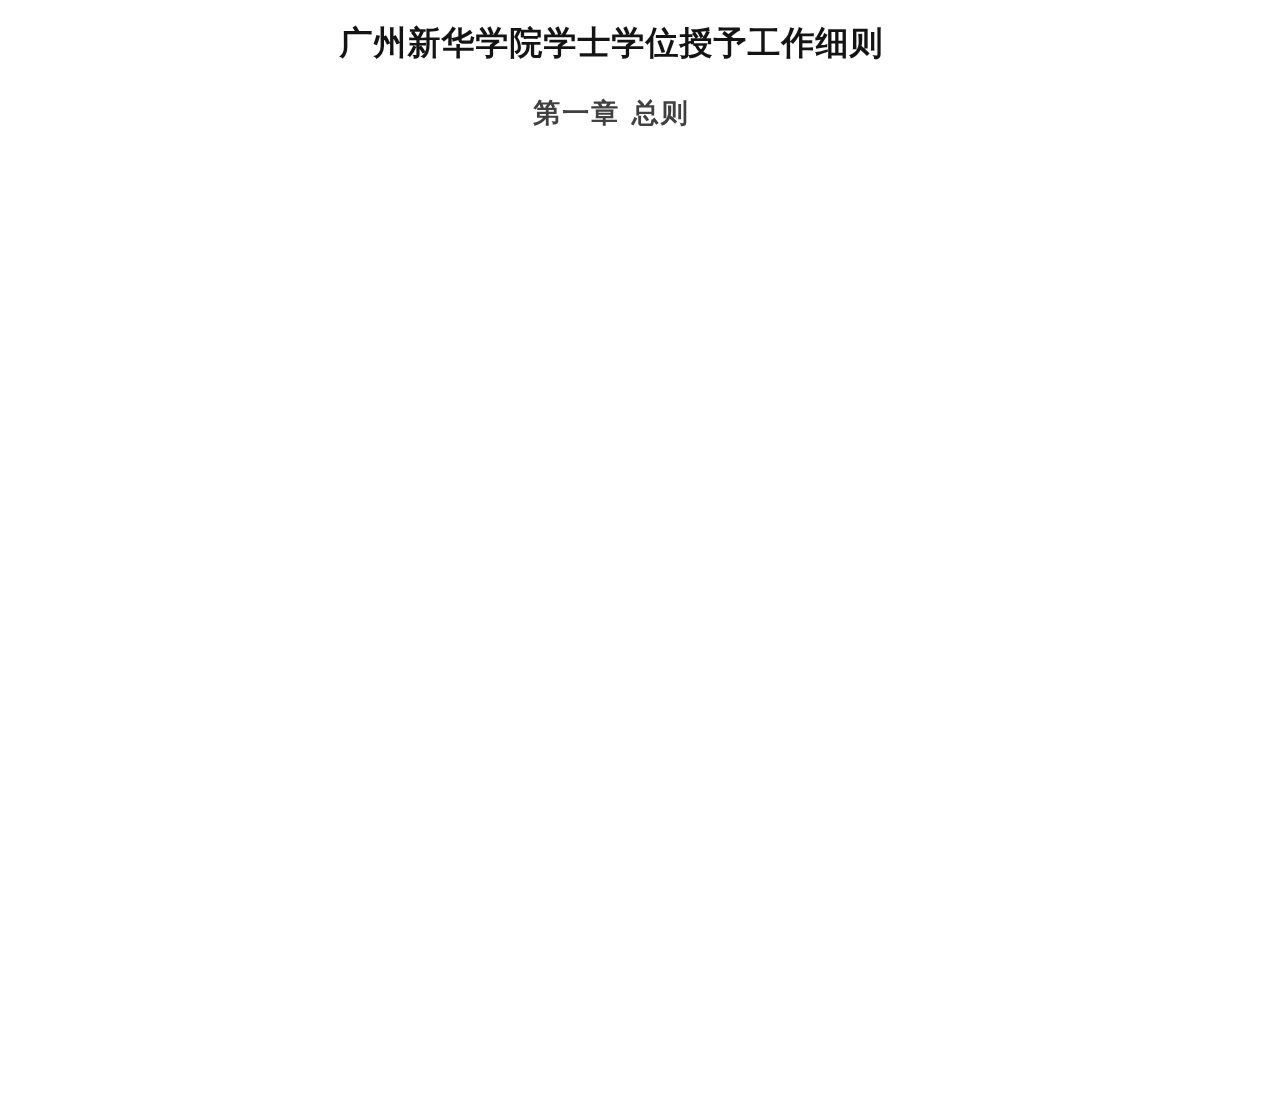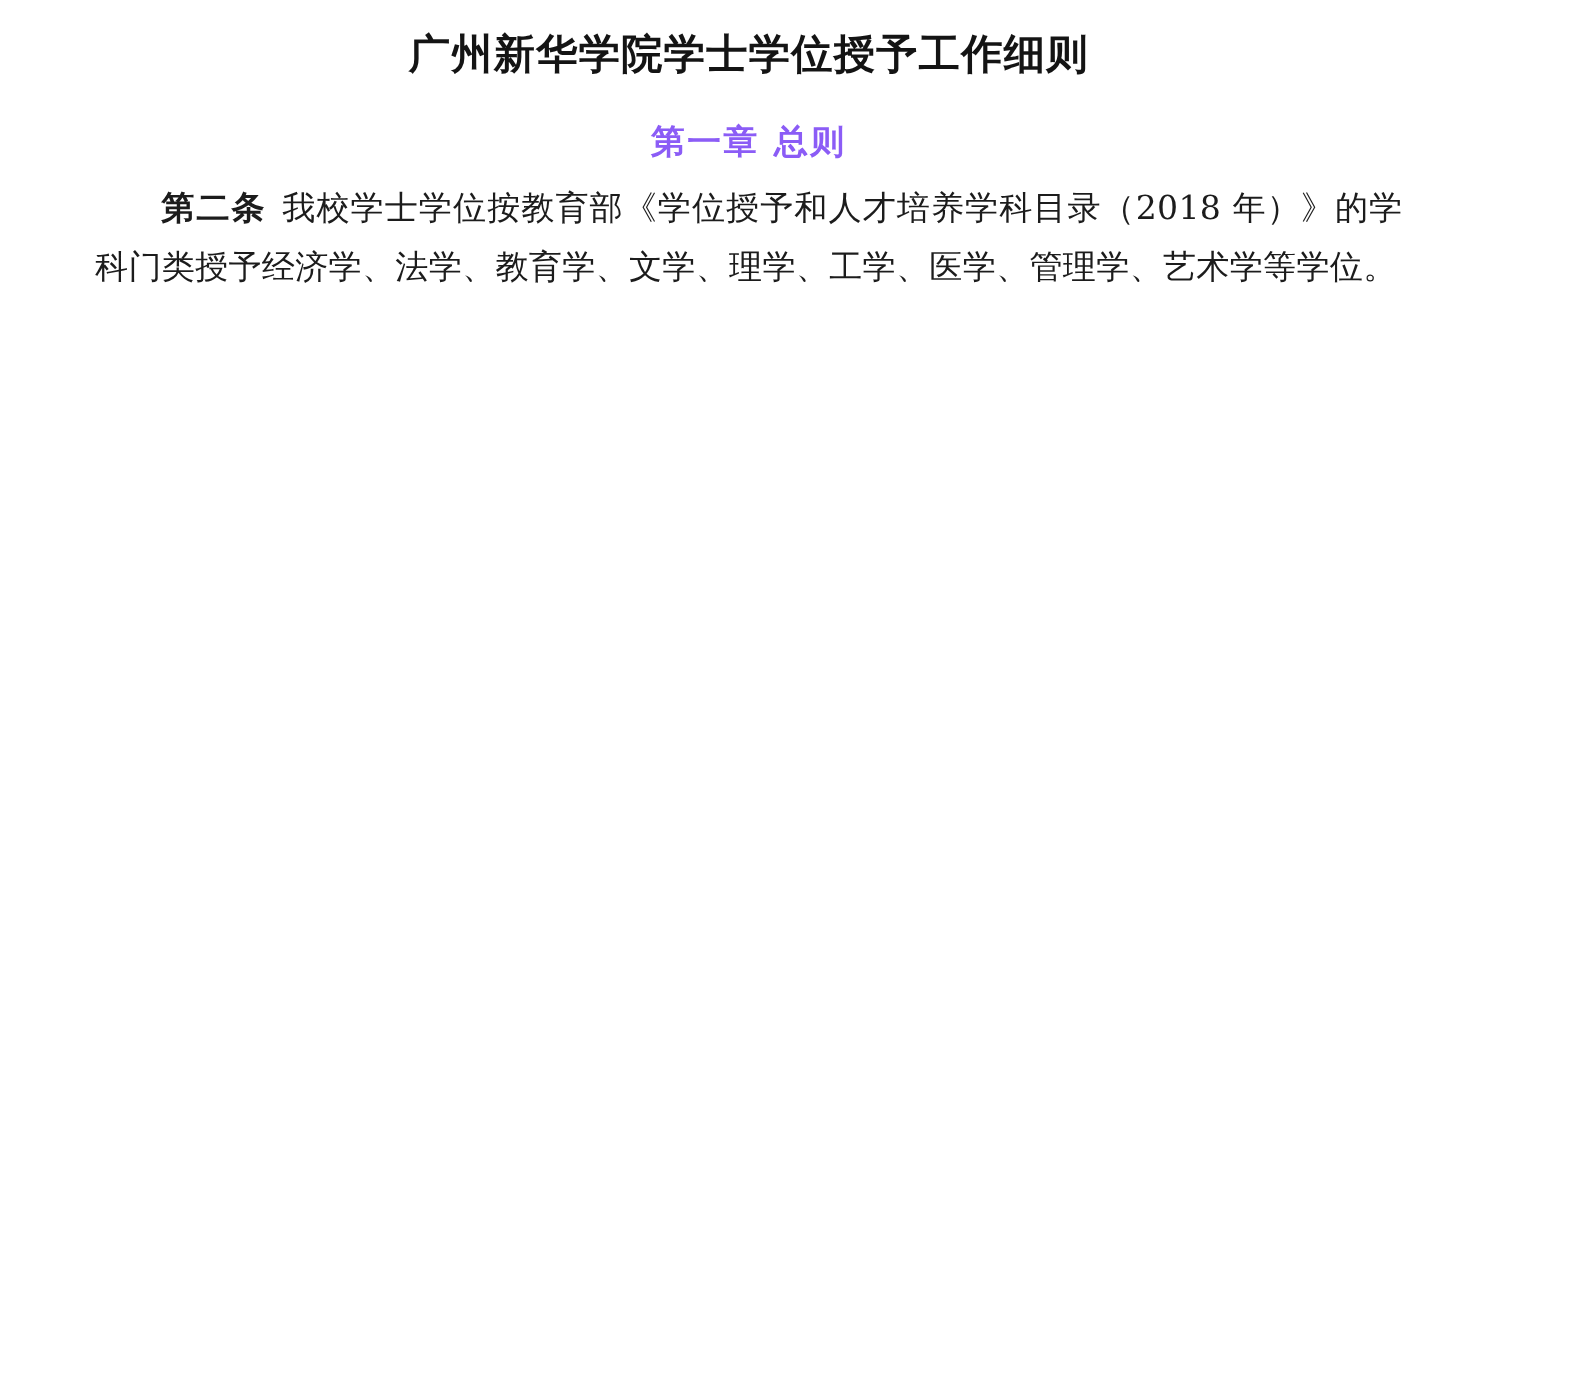--- a/index.html
+++ b/index.html
@@ -12,38 +12,38 @@
     height: 1120px;
     overflow: hidden;
     font-family: "DejaVu Serif", "Liberation Serif", serif;
     color: #1c1c1c;
   }
   .page {
     position: relative;
     width: 1270px;
     height: 1120px;
     box-sizing: border-box;
-    padding: 14px 148px 0 76px;
+    padding: 14px 148px 0 101px;
   }
   .doc-title {
     text-align: center;
     font-size: 33px;
     font-weight: 700;
     letter-spacing: 1px;
     line-height: 1.3;
     margin: 8px 0 30px 0;
     color: #141414;
   }
   .chapter-heading {
     text-align: center;
     font-size: 27px;
     font-weight: 700;
     letter-spacing: 2px;
     margin: 18px 0 10px 0;
-    color: #8b5cf6;
+    color: #404040;
   }
   .chapter-heading.second {
     margin-top: 56px;
     margin-bottom: 8px;
   }
   .para {
     font-size: 26.5px;
     line-height: 1.78;
     text-align: justify;
     text-justify: inter-ideograph;
@@ -65,19 +65,16 @@
 </head>
 <body>
 
 <div class="page">
 
   <h1 class="doc-title">广州新华学院学士学位授予工作细则</h1>
 
   <h2 class="chapter-heading">第一章  总则</h2>
 
 
-  <p class="para clause-2">
-    <span class="art-label">第二条</span><span class="spacer"></span><span>我校学士学位按教育部《学位授予和人才培养学科目录（2018 年）》的学科门类授予经济学、法学、教育学、文学、理学、工学、医学、管理学、艺术学等学位。</span>
-  </p>
 
 
 
 </div>
 
 </body></html>

